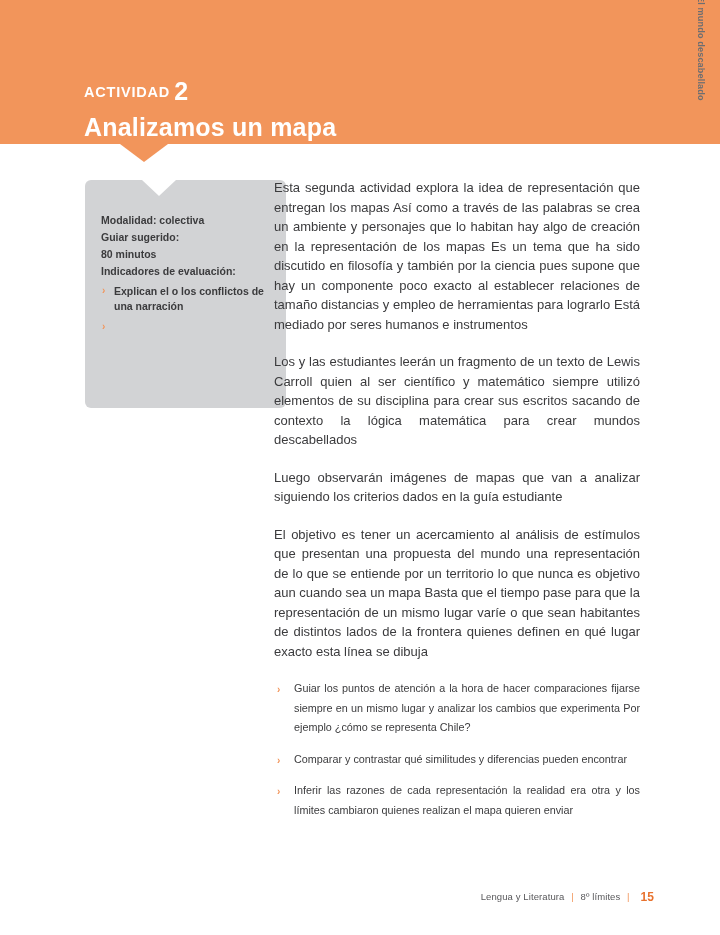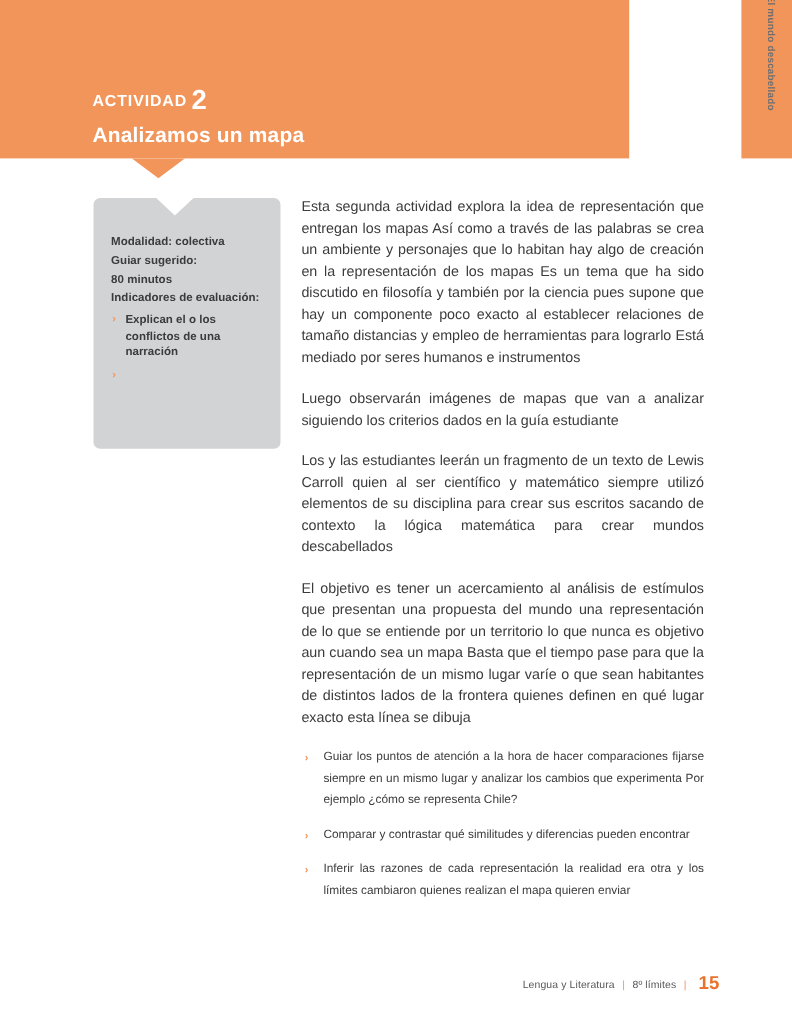--- a/index.html
+++ b/index.html
@@ -22,21 +22,21 @@
     height: 935px;
     background: #ffffff;
     overflow: hidden;
   }
 
   
   .header-band {
     position: absolute;
     left: 0;
     top: 0;
-    width: 572px;
+    width: 720px;
     height: 144px;
     background: #f2955b;
   }
   .header-inner {
     position: absolute;
     left: 84px;
     top: 76px;
   }
   .activity-line {
     color: #ffffff;
@@ -54,21 +54,21 @@
   .activity-number {
     font-size: 25px;
     font-weight: bold;
     letter-spacing: 0;
     position: relative;
     top: 3px;
     margin-left: 4px;
   }
   .activity-title {
     color: #ffffff;
-    font-size: 19px;
+    font-size: 25px;
     font-weight: bold;
     margin-top: 12px;
     letter-spacing: 0.2px;
     white-space: nowrap;
   }
 
   
   .header-notch {
     position: absolute;
     left: 120px;
@@ -117,21 +117,21 @@
     letter-spacing: 0.2px;
     text-align: left;
     white-space: nowrap;
   }
 
   
   .info-box {
     position: absolute;
     left: 85px;
     top: 180px;
-    width: 170px;
+    width: 201px;
     height: 228px;
     background: #d2d3d5;
     border-radius: 6px;
   }
   
   .info-notch {
     position: absolute;
     left: 57px;
     top: 0;
     width: 0;
@@ -225,21 +225,21 @@
     white-space: nowrap;
     letter-spacing: 0.1px;
   }
   .footer .sep {
     color: #f2955b;
     margin: 0 4px;
   }
   .footer .pageno {
     color: #e8722e;
     font-weight: bold;
-    font-size: 17px;
+    font-size: 12px;
     margin-left: 4px;
     position: relative;
     top: 1px;
   }
 </style>
 </head>
 <body>
 
 <div class="page">
 
@@ -275,22 +275,22 @@
         </li>
         <li>
           <span class="bullet-chev">›</span>
         </li>
       </ul>
     </div>
   </div>
 
   <div class="main-col">
     <p class="para">Esta segunda actividad explora la idea de representación que entregan los mapas  Así como  a través  de las palabras se crea un ambiente y personajes que lo habitan  hay algo de creación en la representación de los mapas  Es un tema que ha sido discutido en filosofía y también por la ciencia  pues supone que hay un componente  poco  exacto  al establecer  relaciones  de  tamaño  distancias y empleo de herramientas para lograrlo  Está mediado por seres humanos e instrumentos</p>
+    <p class="para">Los y las estudiantes leerán un fragmento de un texto de Lewis Carroll  quien  al ser científico y matemático  siempre utilizó elementos  de su disciplina para crear sus escritos  sacando de contexto la lógica matemática para crear mundos descabellados</p>
     <p class="para">Luego  observarán imágenes de mapas que van a analizar siguiendo los criterios dados en la guía estudiante</p>
-    <p class="para">Los y las estudiantes leerán un fragmento de un texto de Lewis Carroll  quien  al ser científico y matemático  siempre utilizó elementos  de su disciplina para crear sus escritos  sacando de contexto la lógica matemática para crear mundos descabellados</p>
     <p class="para">El objetivo es tener un acercamiento al análisis de estímulos que presentan una propuesta del mundo  una representación de lo que se entiende por un territorio  lo que nunca es objetivo aun cuando sea un mapa  Basta que el tiempo pase para que la representación de un mismo lugar varíe  o que sean habitantes de distintos lados de la frontera quienes definen en qué lugar exacto esta línea se dibuja</p>
 
     <ul class="main-list">
       <li>
         <span class="bullet-chev">›</span>
         <span>Guiar los puntos de atención a la hora de hacer comparaciones  fijarse siempre en un mismo lugar y analizar los cambios que experimenta  Por ejemplo ¿cómo se representa Chile?</span>
       </li>
       <li>
         <span class="bullet-chev">›</span>
         <span>Comparar y contrastar  qué similitudes y diferencias pueden encontrar</span>

